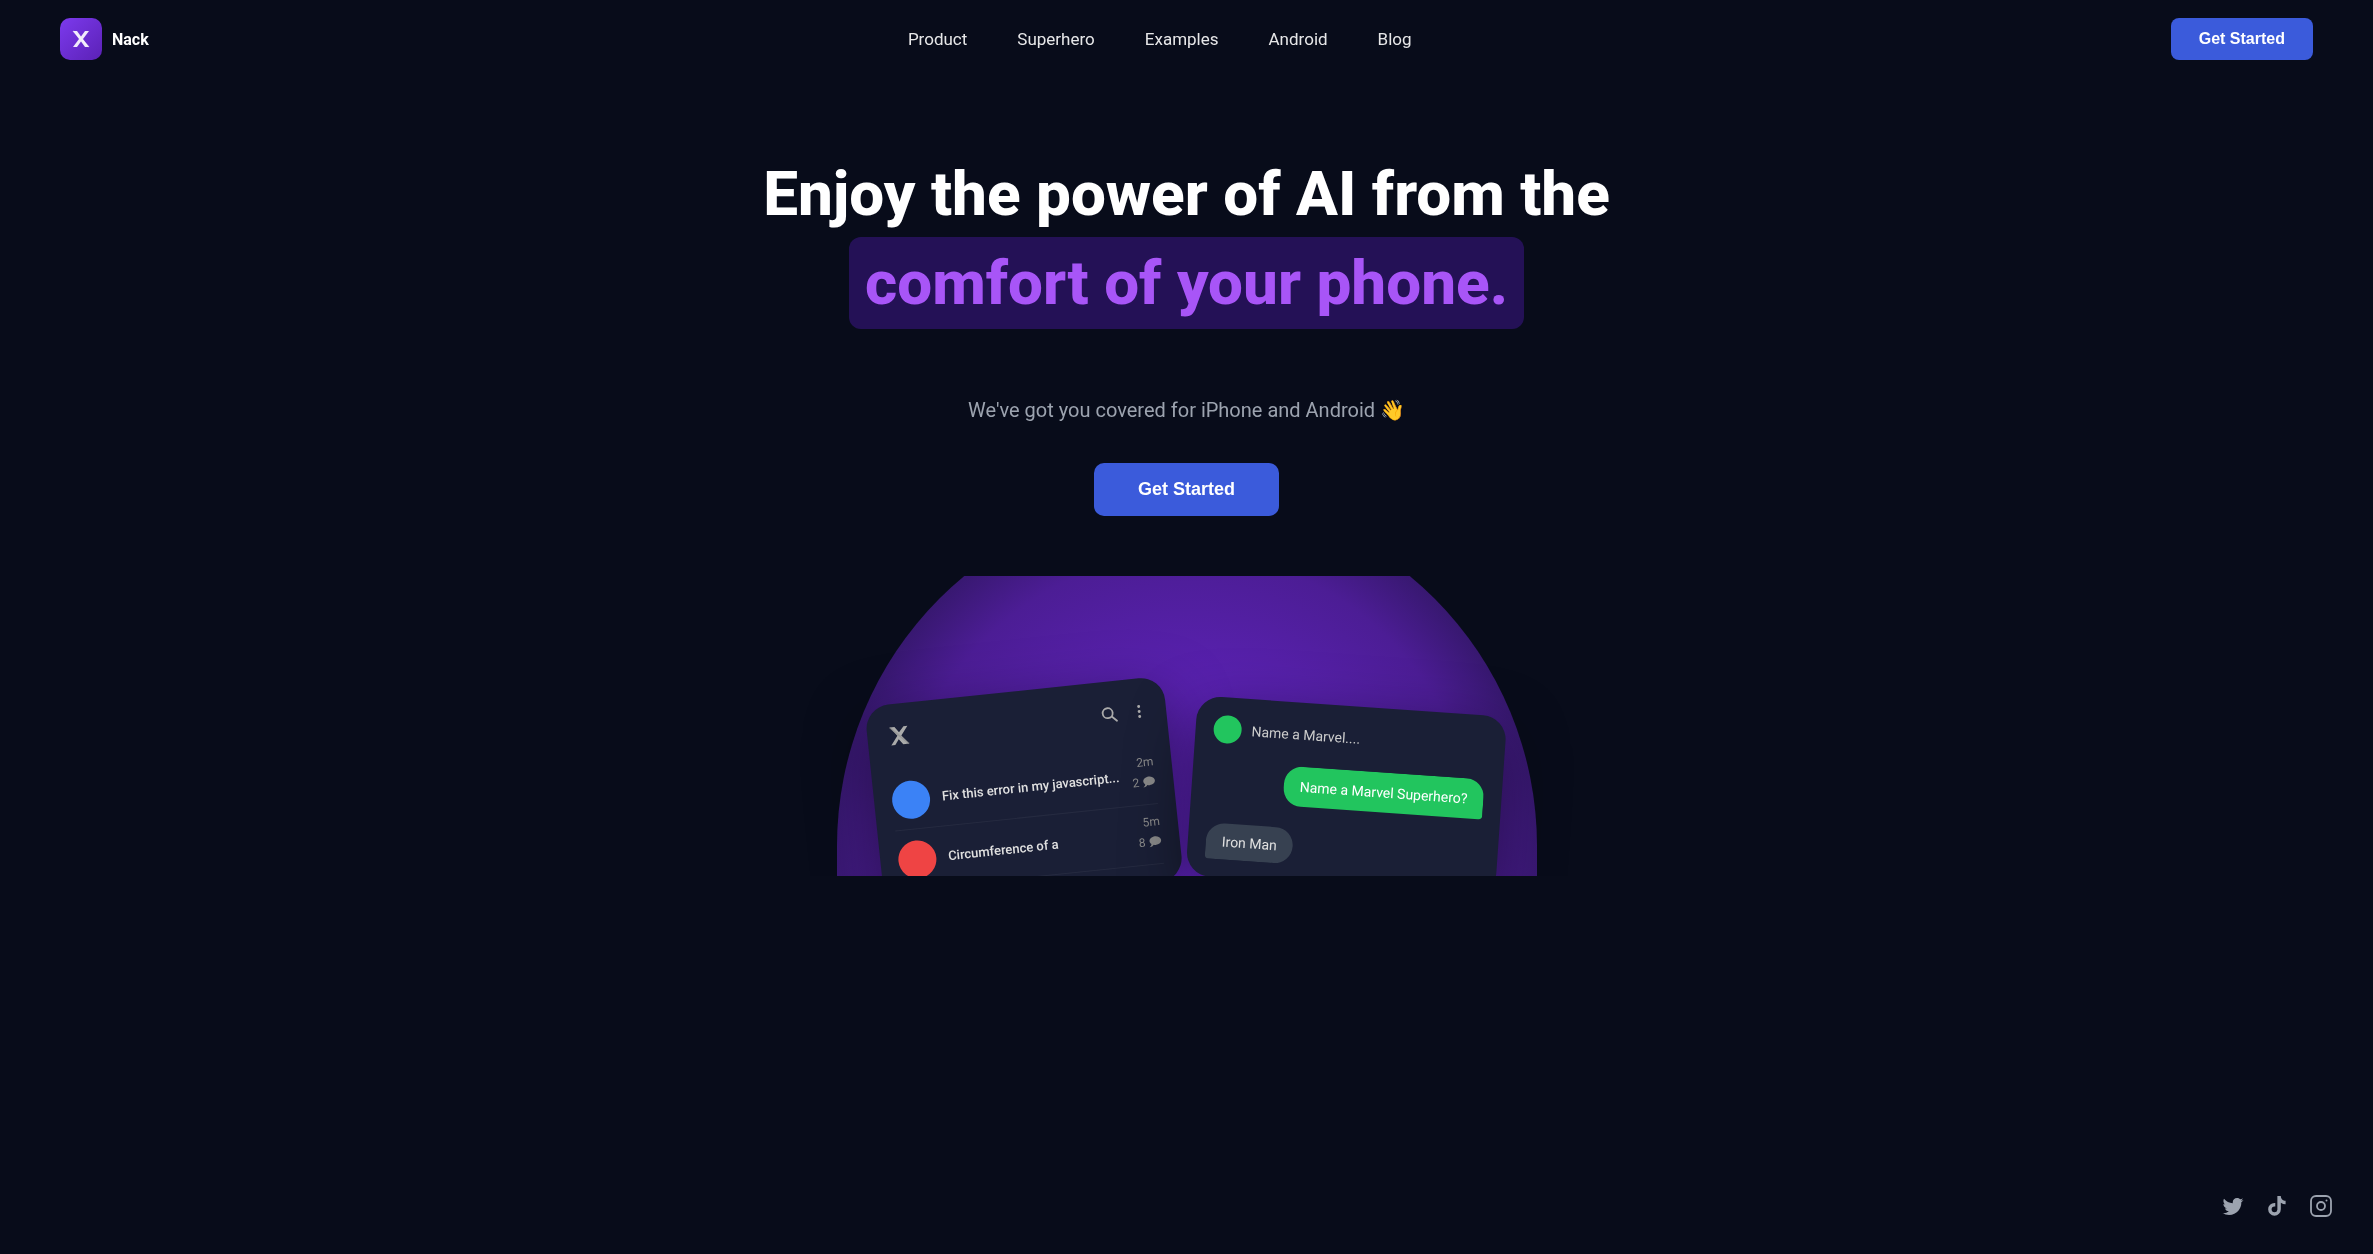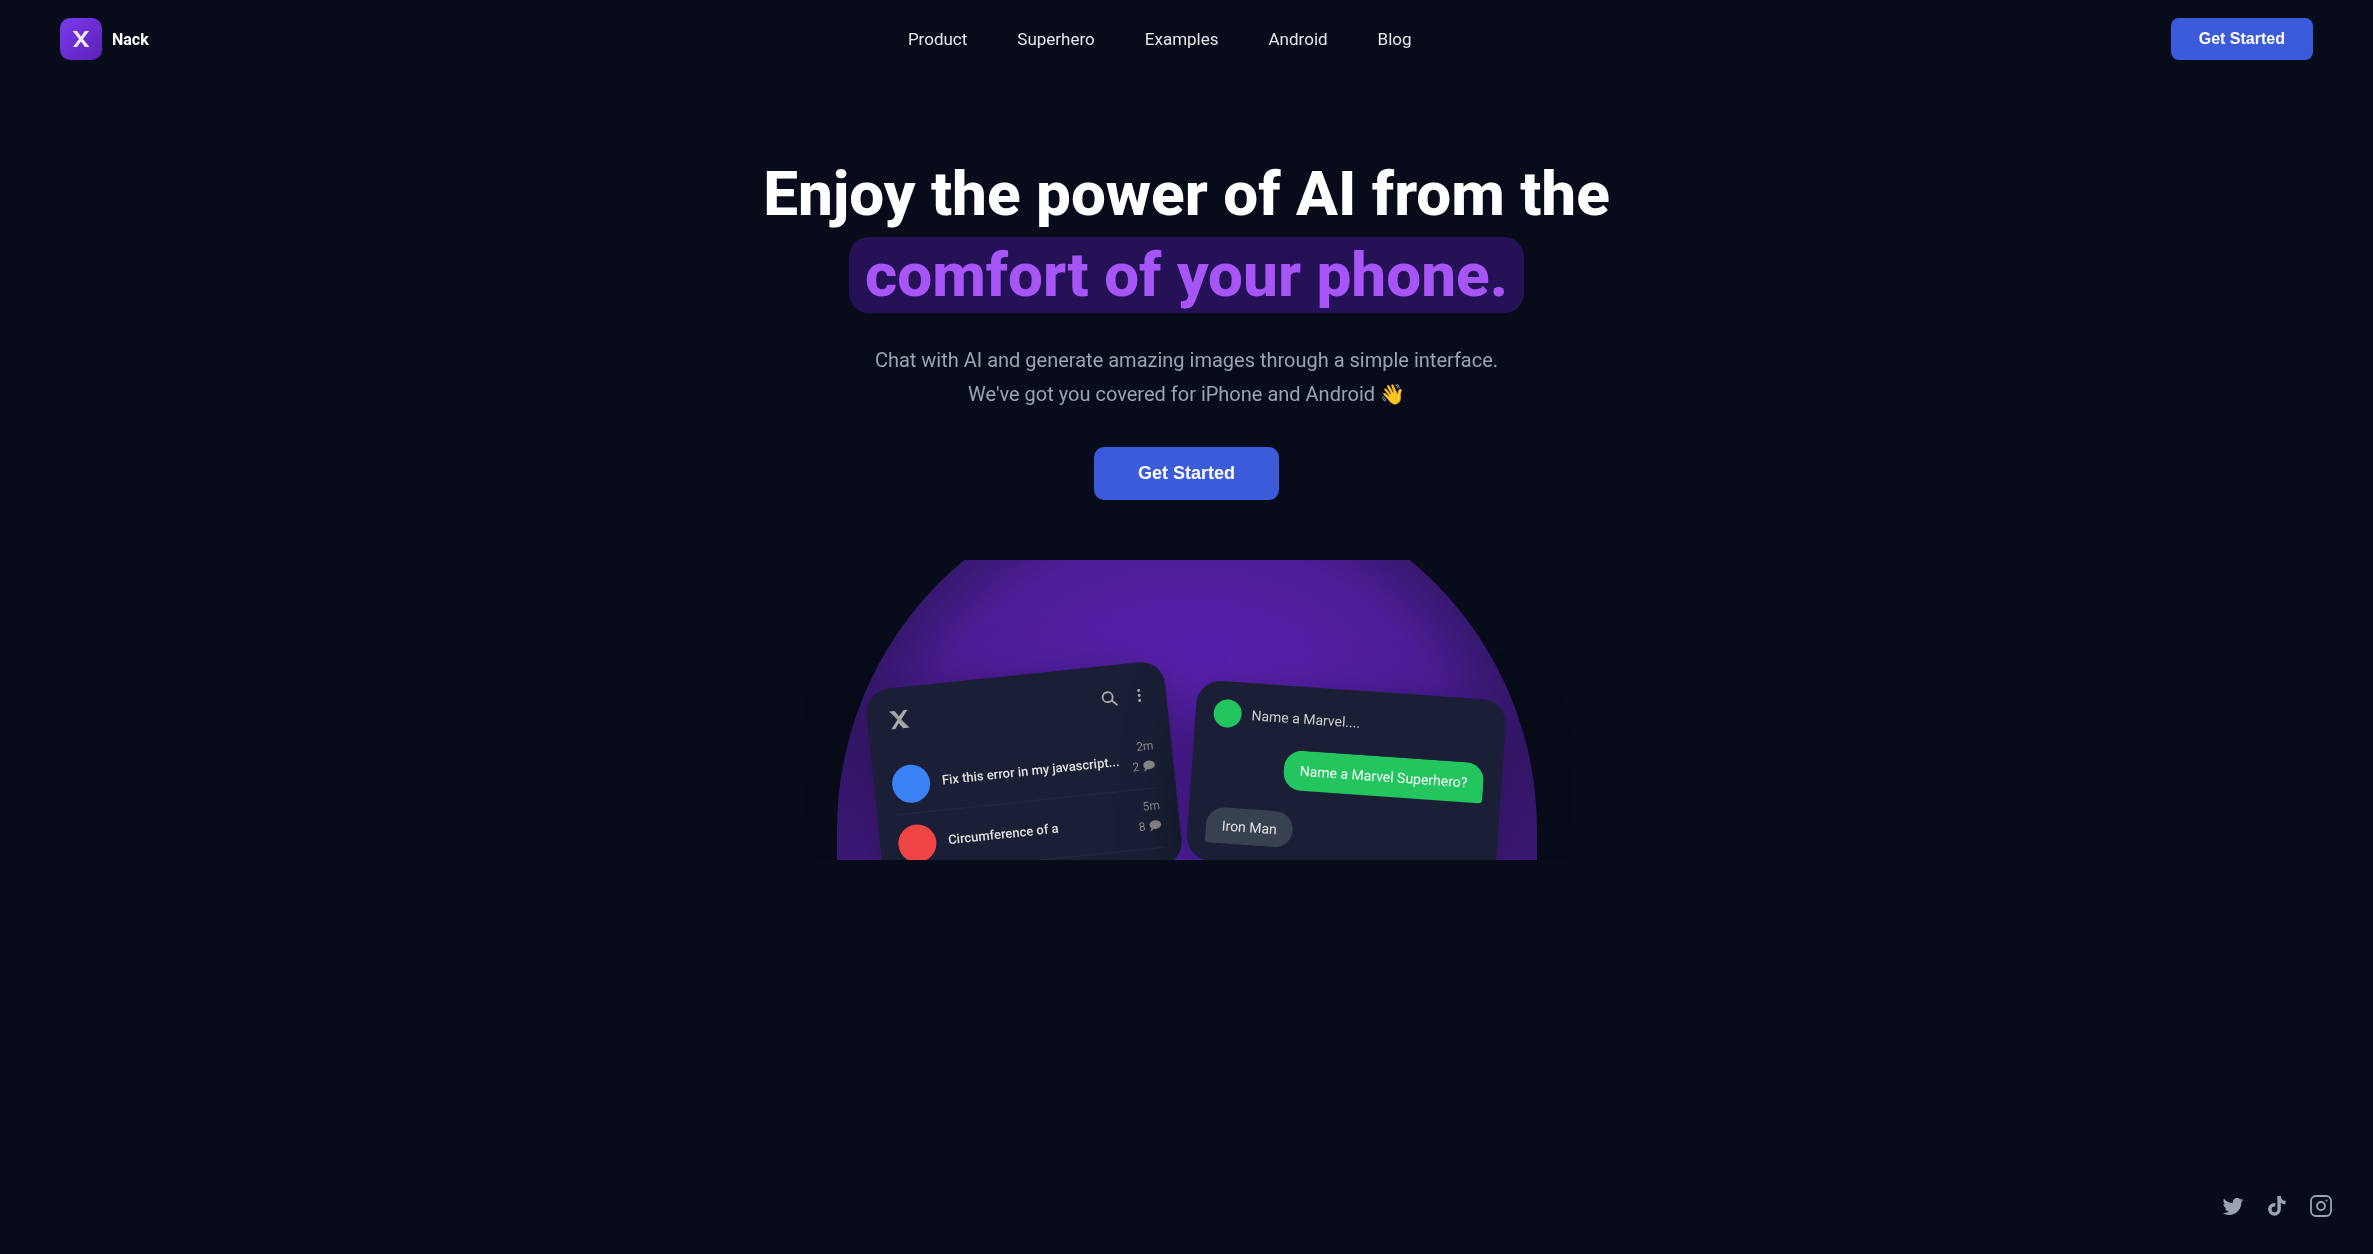--- a/index.html
+++ b/index.html
@@ -91,22 +91,22 @@
       font-weight: 800;
       line-height: 1.15;
       color: #ffffff;
       max-width: 900px;
     }
 
     .hero-title-highlight {
       display: inline-block;
       color: #a855f7;
       background: rgba(88, 28, 200, 0.35);
-      border-radius: 20px;
-      padding: 2px 16px;
+      border-radius: 12px;
+      padding: 10px 16px;
       margin-top: 8px;
     }
 
     .hero-subtitle {
       margin-top: 30px;
       font-size: 20px;
       color: #9ca3af;
       line-height: 1.7;
     }
 
@@ -345,21 +345,20 @@
 </nav>
 
 <section class="hero">
   <h1 class="hero-title">
     <span>Enjoy the power of AI from the</span>
     <br>
     <span class="hero-title-highlight">comfort of your phone.</span>
   </h1>
 
   <p class="hero-subtitle">
-    <span>Chat with AI and generate amazing images through a simple interface.</span>
     <br>
     <span>We've got you covered for iPhone and Android 👋</span>
   </p>
 
   <button class="btn-get-started-hero">Get Started</button>
 
   <div class="phone-section">
 
     <div class="purple-arc"></div>
 

